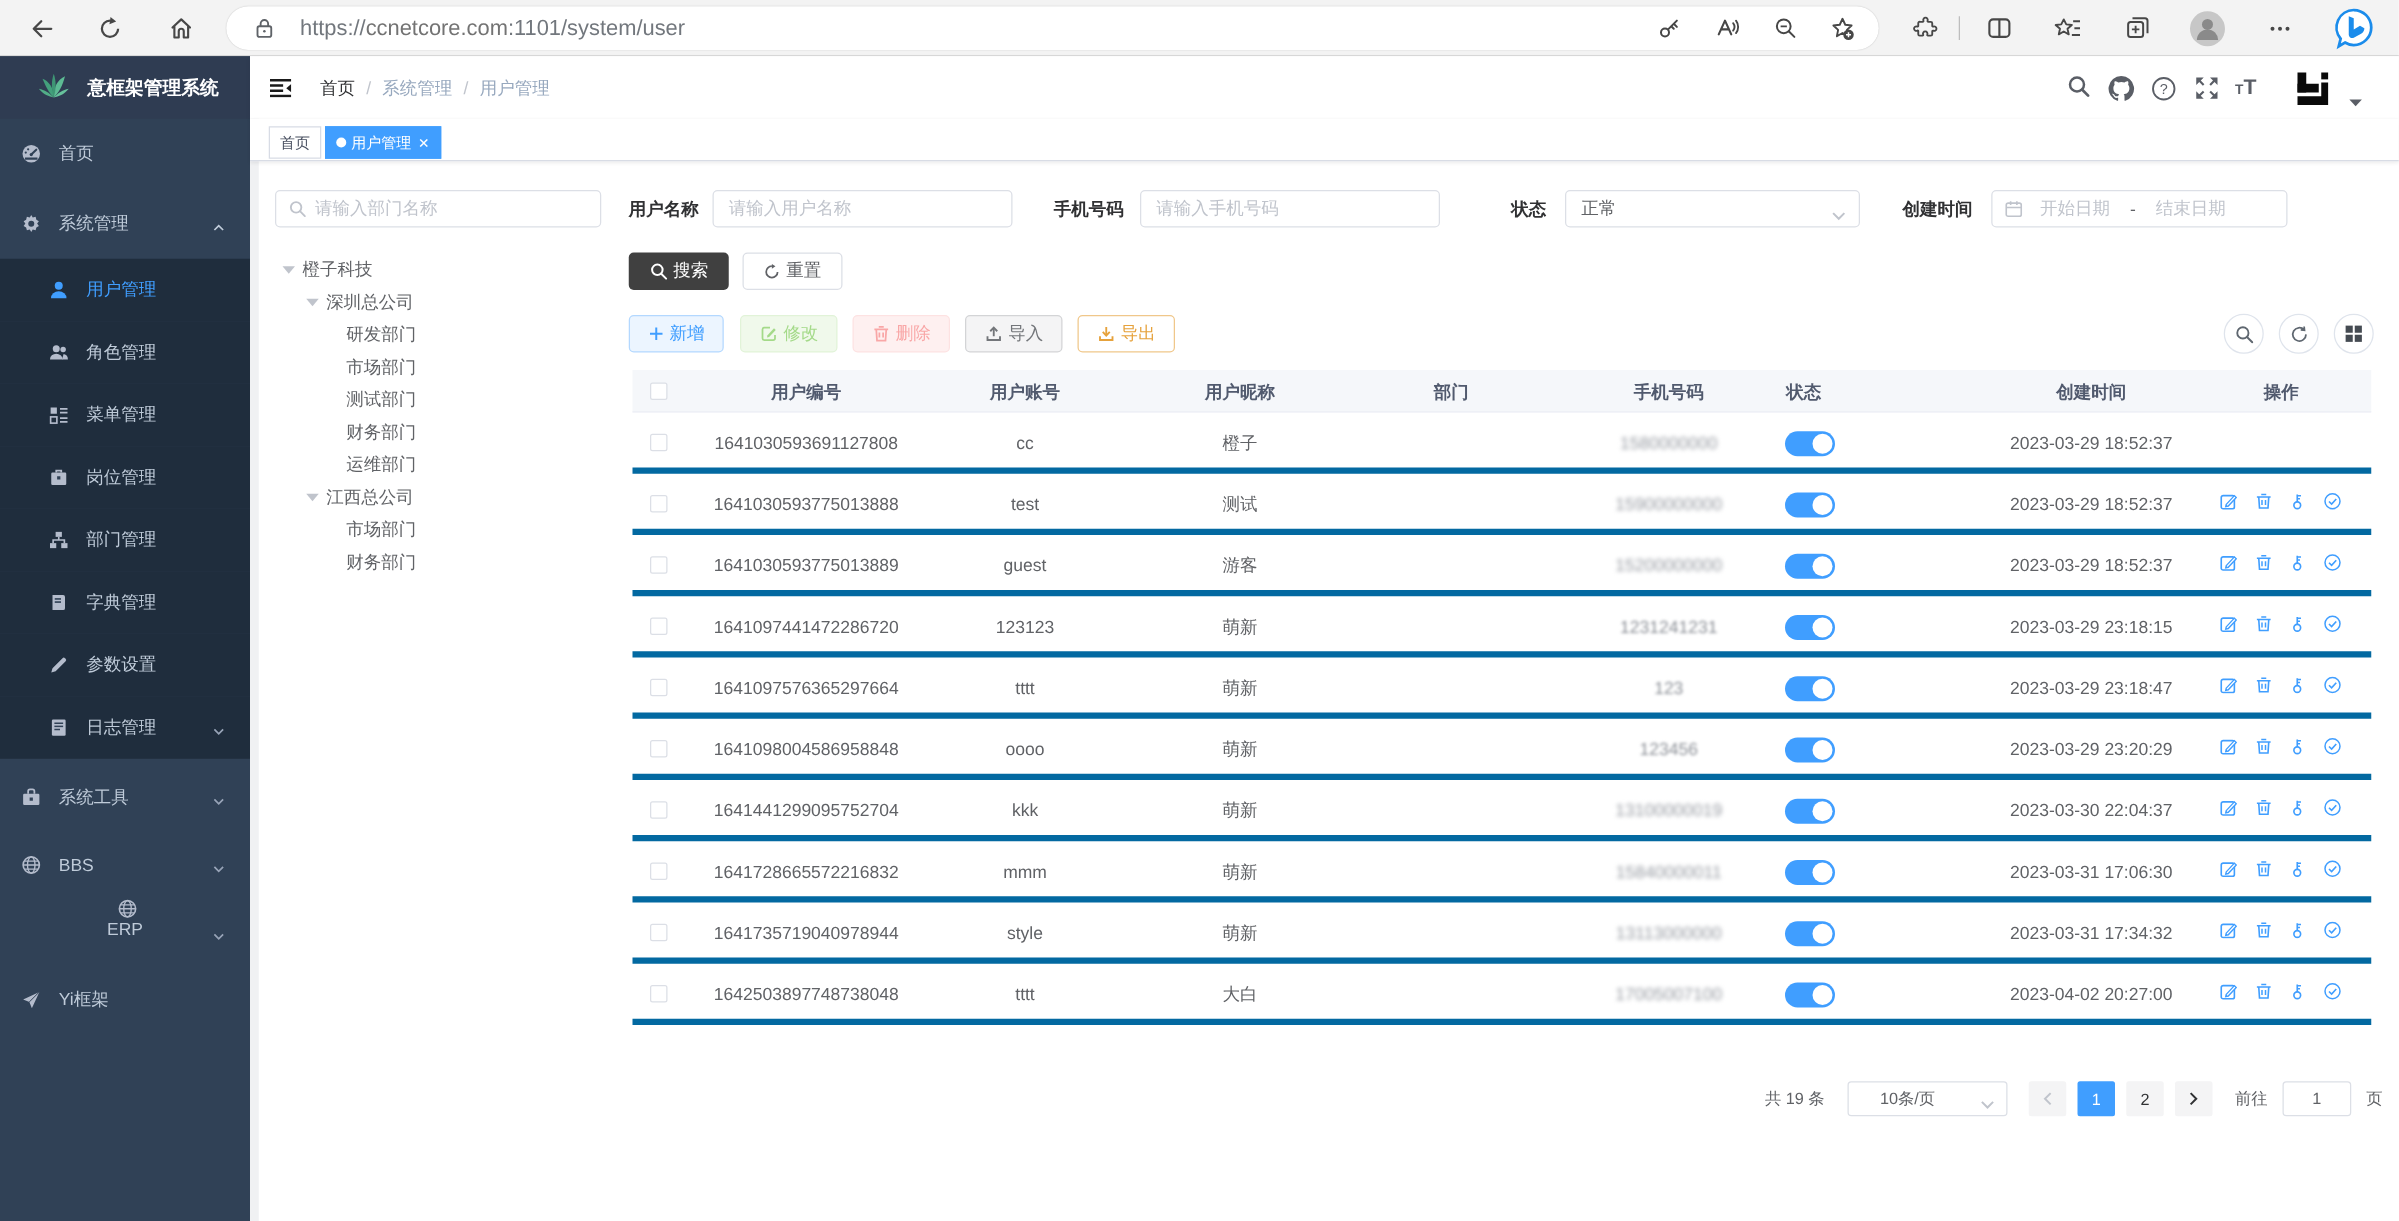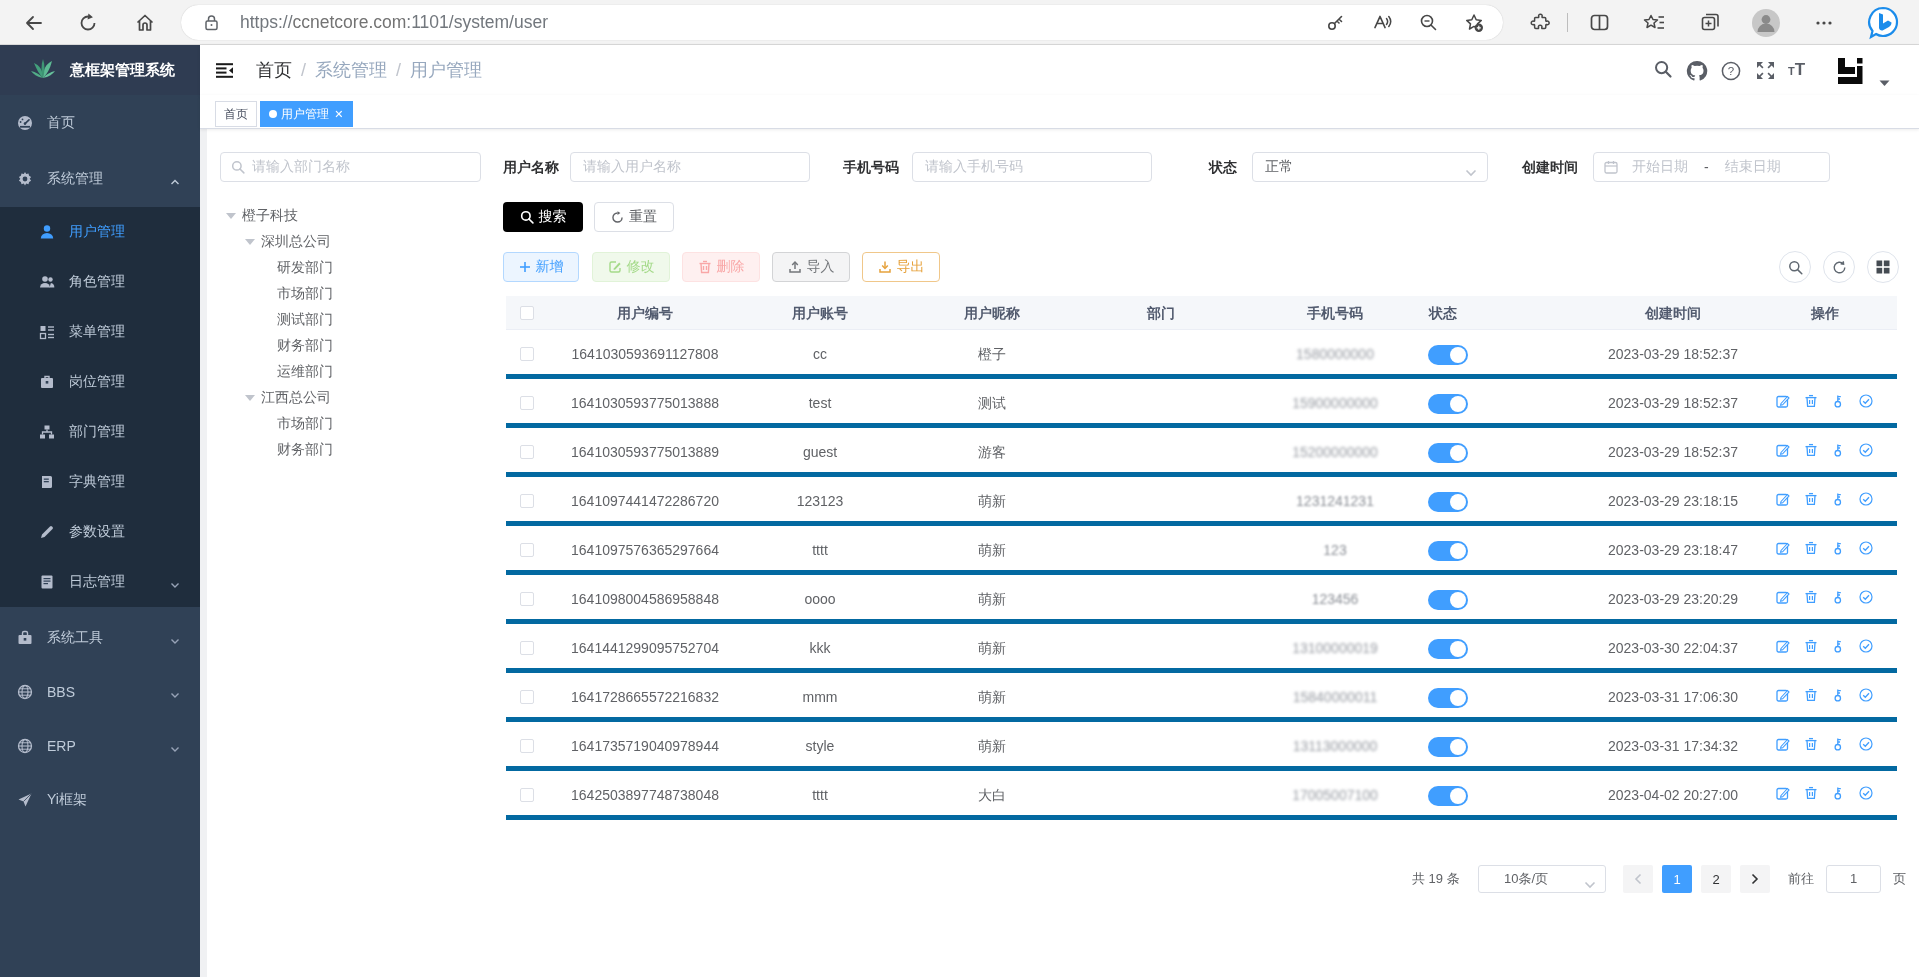--- a/index.html
+++ b/index.html
@@ -290,21 +290,21 @@
           <line x1="1.5" y1="8" x2="14.5" y2="8" stroke="#b4bccc" stroke-width="1.1"></line>
           <line x1="2.5" y1="4.8" x2="13.5" y2="4.8" stroke="#b4bccc" stroke-width="1"></line>
           <line x1="2.5" y1="11.2" x2="13.5" y2="11.2" stroke="#b4bccc" stroke-width="1"></line>
         </svg>
       </div>
       <div>BBS</div>
       <div class="car" style="margin-top:-5px;"><svg width="10" height="10" viewBox="0 0 10 10" style="">
           <path d="M1.5 3.5 L5 7 L8.5 3.5" fill="none" stroke="#97a3b7" stroke-width="1.4"></path>
         </svg></div>
     </div>
-<div class="mi" style="height:54px;">
+<div class="mi" style="height:54px;flex-direction:column;">
       <div class="ic">
         <svg width="16" height="16" viewBox="0 0 16 16" style="">
           <circle cx="8" cy="8" r="6.5" fill="none" stroke="#b4bccc" stroke-width="1.3"></circle>
           <ellipse cx="8" cy="8" rx="3" ry="6.5" fill="none" stroke="#b4bccc" stroke-width="1.1"></ellipse>
           <line x1="1.5" y1="8" x2="14.5" y2="8" stroke="#b4bccc" stroke-width="1.1"></line>
           <line x1="2.5" y1="4.8" x2="13.5" y2="4.8" stroke="#b4bccc" stroke-width="1"></line>
           <line x1="2.5" y1="11.2" x2="13.5" y2="11.2" stroke="#b4bccc" stroke-width="1"></line>
         </svg>
       </div>
       <div>ERP</div>
@@ -324,21 +324,21 @@
 </div>
 <div id="lstrip"></div>
 <div id="navbar">
 <div class="abs" style="left:16px;top:18px;"><svg width="17" height="15" viewBox="0 0 17 15" style="">
         <rect x="0" y="0.2" width="17" height="2" fill="#1a1a1a"></rect>
         <rect x="0" y="4.4" width="10.5" height="2" fill="#1a1a1a"></rect>
         <rect x="0" y="8.6" width="10.5" height="2" fill="#1a1a1a"></rect>
         <rect x="0" y="12.8" width="17" height="2" fill="#1a1a1a"></rect>
         <path d="M17 4.2 L13 7.5 L17 10.8 Z" fill="#1a1a1a"></path>
       </svg></div>
-<div class="abs" style="left:56px;top:0;height:50px;line-height:50px;font-size:18px;color:#97a8be;"><span style="color:#303133;">首页</span><span style="margin:0 9px;color:#c0c4cc;">/</span><span>系统管理</span><span style="margin:0 9px;color:#c0c4cc;">/</span><span>用户管理</span></div>
+<div class="abs" style="left:56px;top:0;height:50px;line-height:50px;font-size:14px;color:#97a8be;"><span style="color:#303133;">首页</span><span style="margin:0 9px;color:#c0c4cc;">/</span><span>系统管理</span><span style="margin:0 9px;color:#c0c4cc;">/</span><span>用户管理</span></div>
 <div class="abs" style="left:1453px;top:14px;"><svg width="20" height="20" viewBox="0 0 20 20" style="">
         <circle cx="8.6" cy="8.6" r="5.6" fill="none" stroke="#5a5e66" stroke-width="2"></circle>
         <line x1="12.8" y1="12.8" x2="17.5" y2="17.5" stroke="#5a5e66" stroke-width="2.2" stroke-linecap="round"></line>
       </svg></div>
 <div class="abs" style="left:1486px;top:15px;"><svg width="22" height="22" viewBox="0 0 22 22" style="">
         <path d="M11 .9a10.1 10.1 0 0 0-3.2 19.7c.5.1.7-.2.7-.5v-1.9c-2.8.6-3.4-1.2-3.4-1.2-.5-1.2-1.1-1.5-1.1-1.5-.9-.6.1-.6.1-.6 1 .1 1.5 1 1.5 1 .9 1.6 2.4 1.1 3 .9.1-.7.4-1.1.7-1.4-2.2-.3-4.6-1.1-4.6-5 0-1.1.4-2 1-2.7-.1-.3-.5-1.3.1-2.7 0 0 .9-.3 2.8 1a9.6 9.6 0 0 1 5 0c1.9-1.3 2.8-1 2.8-1 .6 1.4.2 2.4.1 2.7.6.7 1 1.6 1 2.7 0 3.9-2.4 4.7-4.6 5 .4.3.7.9.7 1.9v2.8c0 .3.2.6.7.5A10.1 10.1 0 0 0 11 .9Z" fill="#5a5e66"></path>
       </svg></div>
 <div class="abs" style="left:1521px;top:16px;"><svg width="20" height="20" viewBox="0 0 20 20" style="">
         <circle cx="10" cy="10" r="8.6" fill="none" stroke="#5a5e66" stroke-width="1.5"></circle>
         <text x="10" y="14.2" text-anchor="middle" font-size="11.5" fill="#5a5e66" font-family="Liberation Sans">?</text>
@@ -432,21 +432,21 @@
 <div class="treerow" style="left:245px;top:385px;">
     <div class="tcaret"></div>
     <div>江西总公司</div>
   </div>
 <div class="treerow" style="left:277px;top:411px;">
     <div>市场部门</div>
   </div>
 <div class="treerow" style="left:277px;top:437px;">
     <div>财务部门</div>
   </div>
-<div class="btn" style="left:503px;top:202px;width:80px;background:#000000;color:#fff;"><svg width="14" height="14" viewBox="0 0 14 14" style="">
+<div class="btn" style="left:503px;top:202px;width:80px;background:#404040;color:#fff;"><svg width="14" height="14" viewBox="0 0 14 14" style="">
       <circle cx="5.88" cy="5.88" r="4.2" fill="none" stroke="#fff" stroke-width="1.6"></circle>
       <line x1="8.96" y1="8.96" x2="12.88" y2="12.88" stroke="#fff" stroke-width="1.6" stroke-linecap="round"></line>
     </svg>搜索</div>
 <div class="btn" style="left:594px;top:202px;width:80px;background:#fff;border:1px solid #dcdfe6;color:#606266;"><svg width="13" height="13" viewBox="0 0 13 13" style="">
       <path d="M 11.049999999999999 6.5 A 4.55 4.55 0 1 1 6.5 1.95" fill="none" stroke="#606266" stroke-width="1.4"></path>
       <path d="M 6.5 0.26 L 6.5 3.9 L 9.36 2.08 Z" fill="#606266"></path>
     </svg>重置</div>
 <div class="btn" style="left:503px;top:252px;width:76px;background:#ecf5ff;border:1px solid #b3d8ff;color:#409eff;"><svg width="12" height="12" viewBox="0 0 12 12" style="">
       <line x1="6.0" y1="1" x2="6.0" y2="11" stroke="#409eff" stroke-width="1.6"></line>
       <line x1="1" y1="6.0" x2="11" y2="6.0" stroke="#409eff" stroke-width="1.6"></line>

